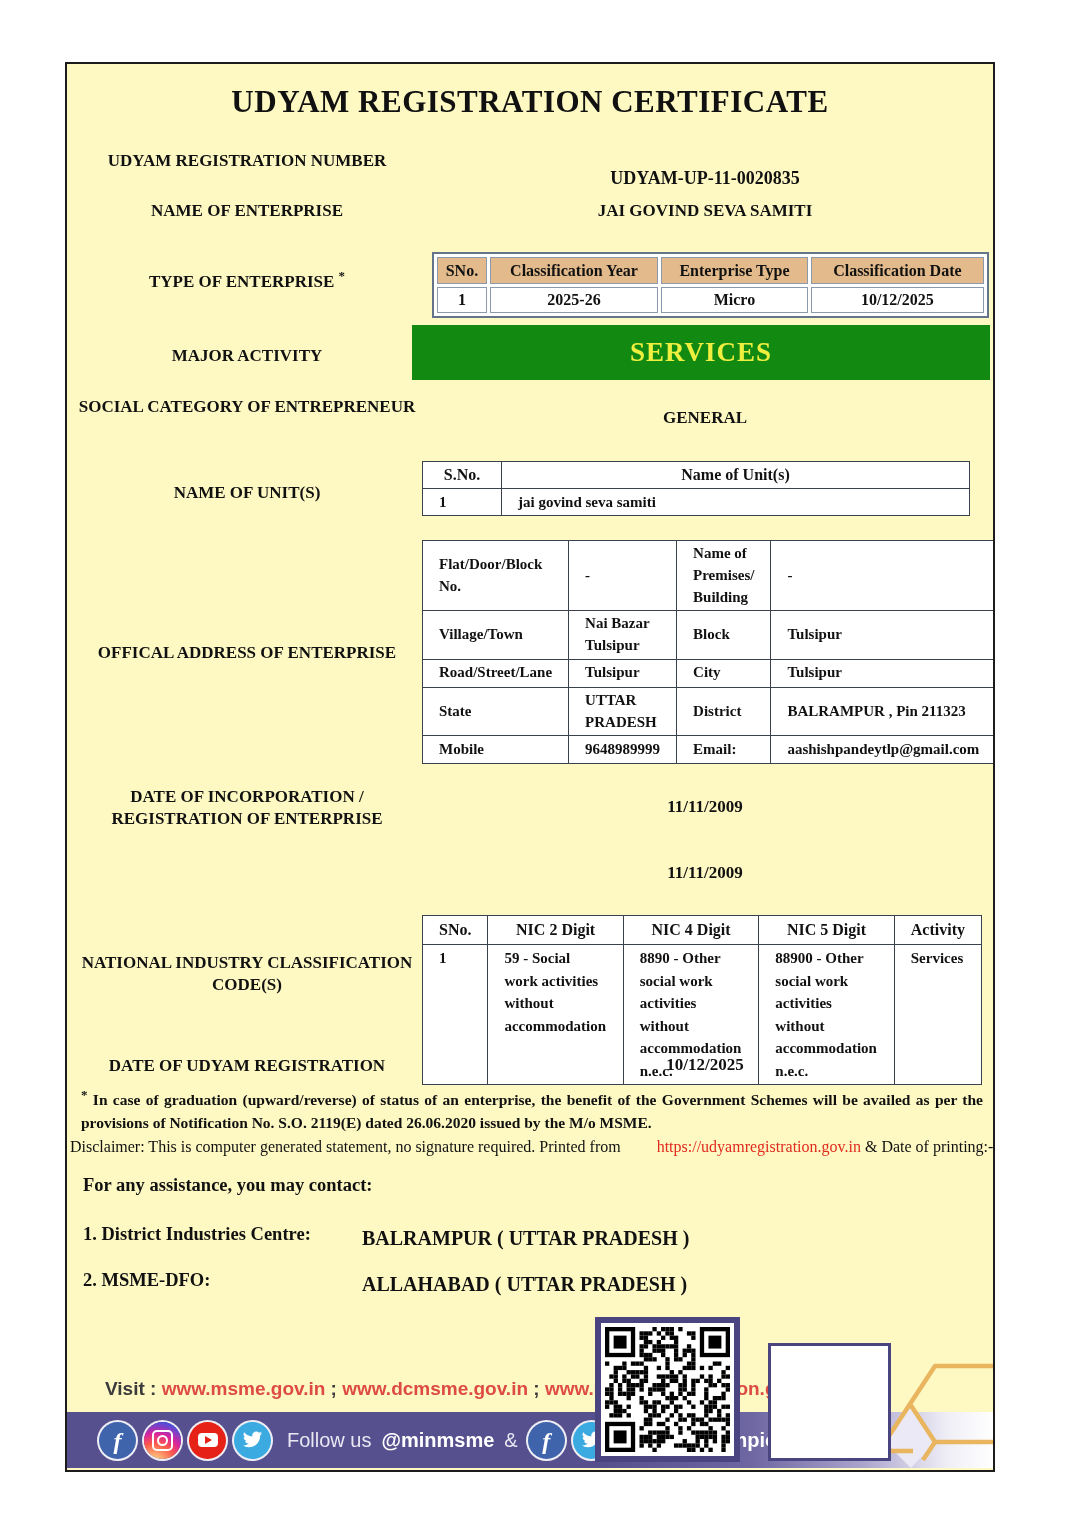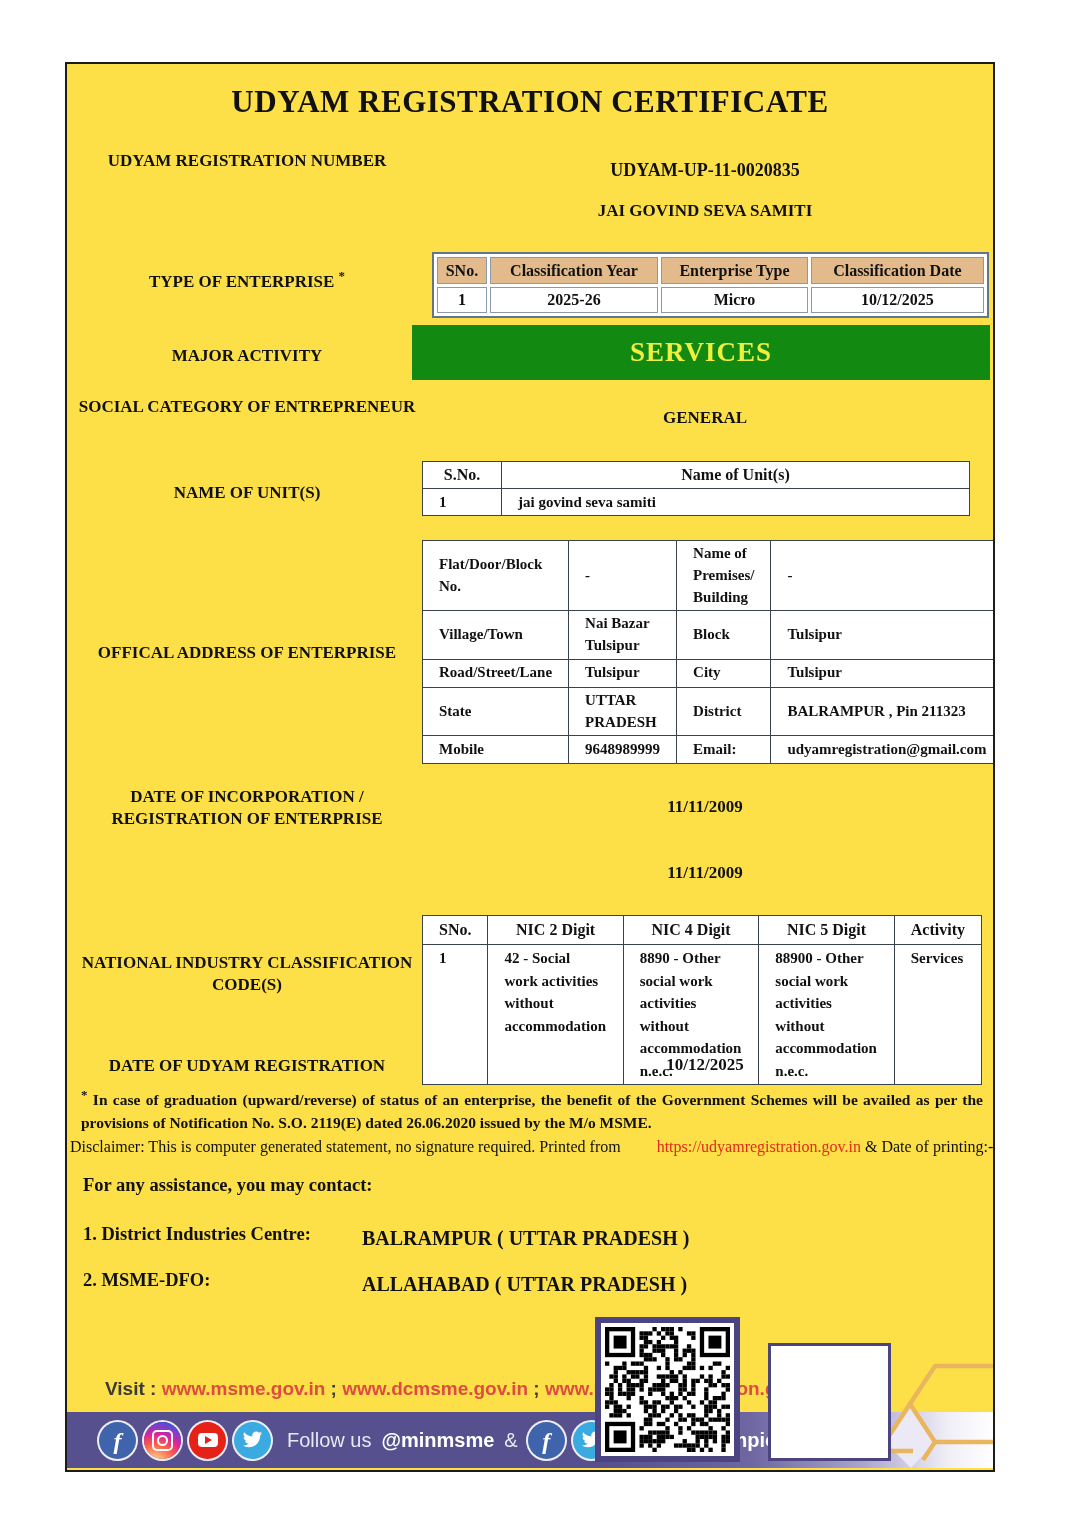--- a/index.html
+++ b/index.html
@@ -1,19 +1,19 @@
 <!DOCTYPE html>
 <html><head>
 <meta charset="utf-8">
 <style>
   html,body{margin:0;padding:0;background:#ffffff;}
   body{width:1080px;height:1528px;position:relative;overflow:hidden;
        font-family:"Liberation Serif",serif;color:#111;}
   .cert{position:absolute;left:65px;top:62px;width:926px;height:1406px;
-        border:2px solid #1c1c1c;background:#fde047;overflow:hidden;text-decoration:underline;}
+        border:2px solid #1c1c1c;background:#fef9c3;overflow:hidden;text-decoration:underline;}
   .title{position:absolute;left:0;top:20px;width:100%;text-align:center;
          font-size:31px;font-weight:bold;letter-spacing:.5px;}
   .flabel{position:absolute;left:5px;width:350px;text-align:center;
           font-weight:bold;font-size:17px;line-height:1.3;}
   .fvalue{position:absolute;left:355px;width:566px;text-align:center;
           font-weight:bold;font-size:17px;}
   sup.star{font-size:13px;}
 
   
   table{position:absolute;background:#fff;}
@@ -94,22 +94,23 @@
   .hex{position:absolute;left:806px;top:1286px;}
 </style>
 </head>
 <body>
 
 <div class="cert">
 
   <div class="title">UDYAM REGISTRATION CERTIFICATE</div>
 
   <div class="flabel" style="top:86px">UDYAM REGISTRATION NUMBER</div>
-  <div class="fvalue" style="top:96px;font-size:18px">UDYAM-UP-11-0020835</div>
-
+  <div class="fvalue" style="top:104px;font-size:18px">UDYAM-UP-11-0020835</div>
+
+  <div class="flabel" style="top:136px">NAME OF ENTERPRISE</div>
   <div class="fvalue" style="top:137px">JAI GOVIND SEVA SAMITI</div>
 
   <div class="flabel" style="top:204px">
     <span>TYPE OF ENTERPRISE</span>
     <sup class="star">*</sup>
   </div>
   <table class="type-table">
     <tbody>
         <tr>
       <th class="tt-c0">SNo.</th>
@@ -170,21 +171,21 @@
     <tr class="ar-3">
       <td>State</td>
       <td>UTTAR PRADESH</td>
       <td>District</td>
       <td>BALRAMPUR , Pin 211323</td>
     </tr>
     <tr class="ar-4">
       <td>Mobile</td>
       <td>9648989999</td>
       <td>Email:</td>
-      <td>udyamregistration@gmail.com</td>
+      <td>aashishpandeytlp@gmail.com</td>
     </tr>
   </tbody>
     </table>
 
   <div class="flabel" style="top:722px">DATE OF INCORPORATION / REGISTRATION OF ENTERPRISE</div>
   <div class="fvalue" style="top:733px">11/11/2009</div>
 
   <div class="fvalue" style="top:799px">11/11/2009</div>
 
   <div class="flabel" style="top:888px">NATIONAL INDUSTRY CLASSIFICATION CODE(S)</div>
@@ -192,21 +193,21 @@
     <tbody>
         <tr>
       <th class="nt-c0">SNo.</th>
       <th class="nt-c1">NIC 2 Digit</th>
       <th class="nt-c2">NIC 4 Digit</th>
       <th class="nt-c3">NIC 5 Digit</th>
       <th class="nt-c4">Activity</th>
     </tr>
     <tr class="nr">
       <td>1</td>
-      <td>42 - Social work activities without accommodation</td>
+      <td>59 - Social work activities without accommodation</td>
       <td>8890 - Other social work activities without accommodation n.e.c.</td>
       <td>88900 - Other social work activities without accommodation n.e.c.</td>
       <td>Services</td>
     </tr>
   </tbody>
     </table>
 
   <div class="flabel" style="top:991px">DATE OF UDYAM REGISTRATION</div>
   <div class="fvalue" style="top:991px">10/12/2025</div>
 

